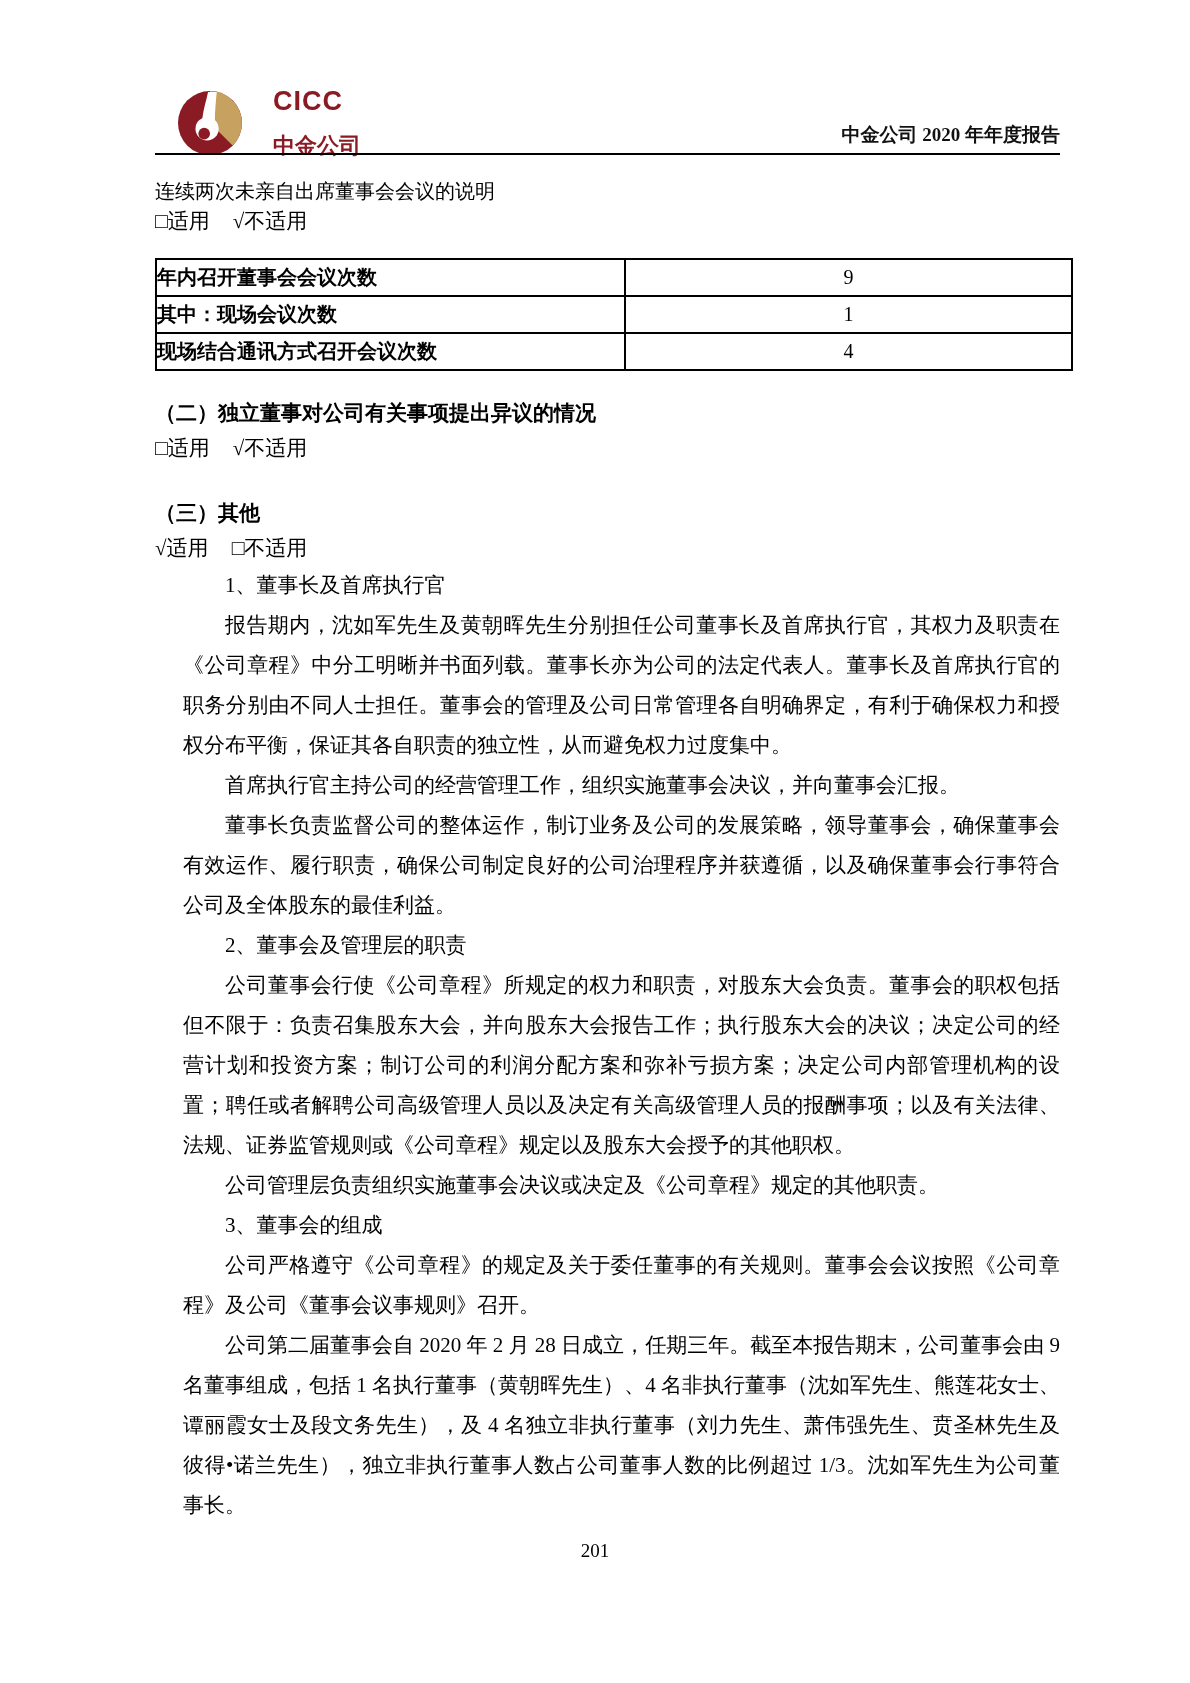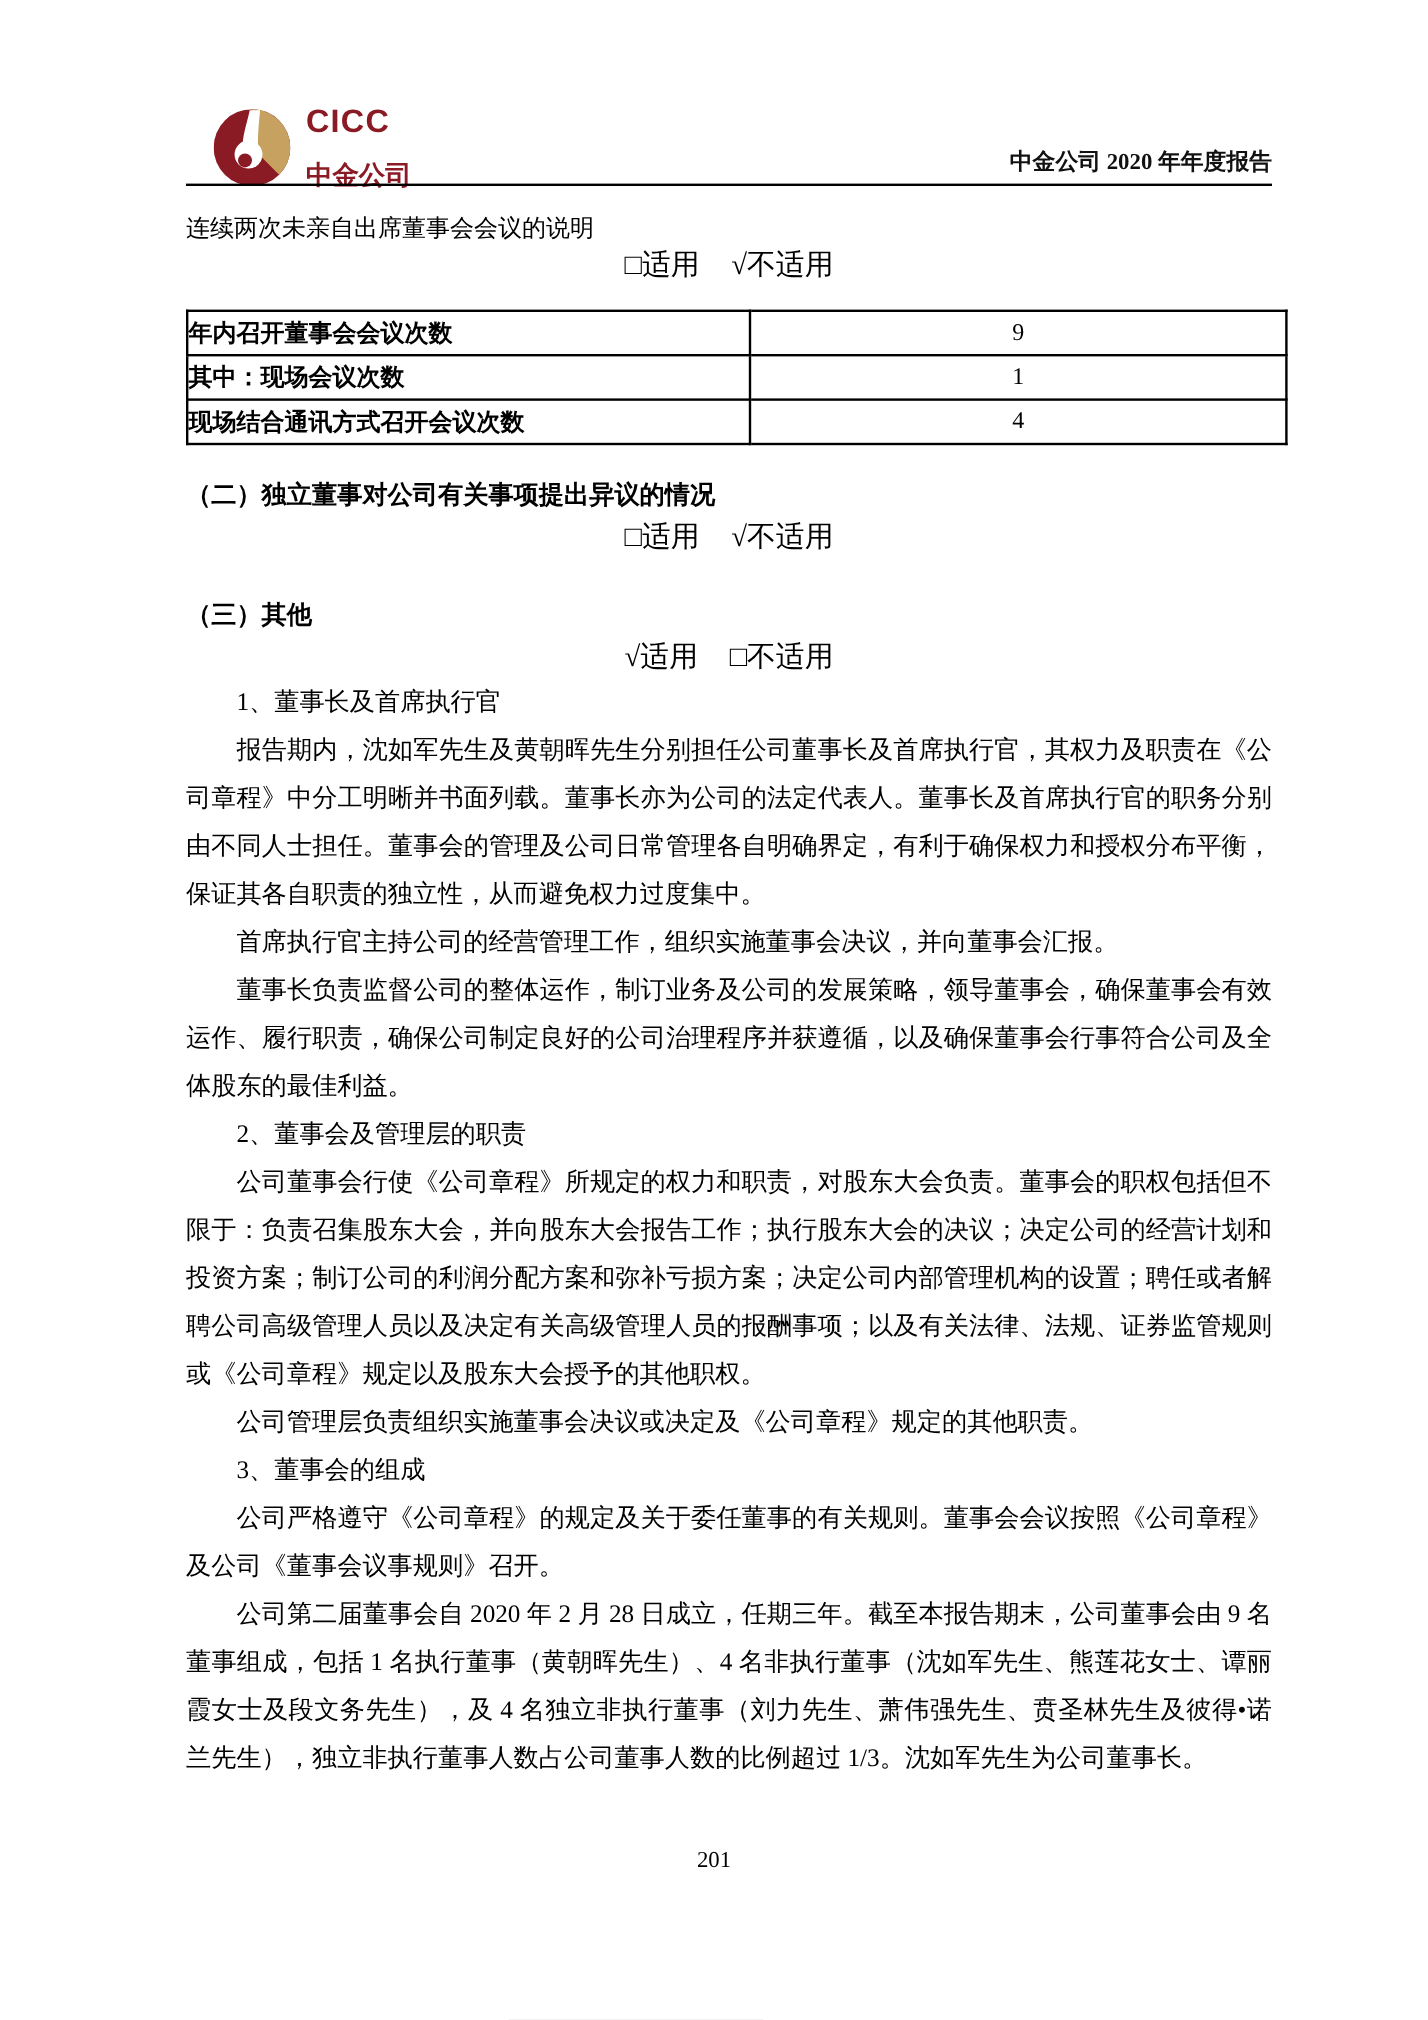--- a/index.html
+++ b/index.html
@@ -7,21 +7,21 @@
     position:relative;
     width:1190px; height:1683px;
     margin:0 auto;
     background:#ffffff;
     color:#000;
     font-family:"Liberation Serif","DejaVu Serif",serif;
     overflow:hidden;
   }
 
   
-  .logo { position:absolute; left:178px; top:88px; display:flex; align-items:center; gap:13px; }
+  .logo { position:absolute; left:178px; top:88px; display:flex; align-items:center; gap:31px; }
   .logo-mark { width:64px; height:64px; display:block; }
   .logo-text { display:flex; flex-direction:column; line-height:1; }
   .logo-en {
     font-family:"Liberation Sans","DejaVu Sans",sans-serif;
     font-weight:bold; font-size:27px; letter-spacing:1px; color:#8a1b24;
   }
   .logo-zh {
     font-family:"Liberation Sans","DejaVu Sans",sans-serif;
     font-weight:bold; font-size:22px; margin-top:20px; color:#8a1b24;
   }
@@ -31,21 +31,21 @@
   }
   .header-rule {
     position:absolute; left:155px; top:153px;
     width:905px; height:2px; background:#000;
   }
 
   
   .content { position:absolute; left:155px; top:176px; width:905px; }
 
   .intro-title { font-size:20px; line-height:30px; }
-  .applicability { font-size:24px; line-height:30px;text-align:center; }
+  .applicability { font-size:21px; line-height:30px; }
   .applicability .tok { margin-right:1.1em; }
 
   table.meetings {
     margin-top:22px;
     border-collapse:collapse;
     width:918px;
     table-layout:fixed;
   }
   table.meetings td {
     border:2px solid #000;
@@ -64,21 +64,21 @@
 
   .sec-heading {
     margin-top:28px;
     font-family:Liberation Mono, monospace;
     font-weight:bold;
     font-size:21px; line-height:32px;
   }
   .sec-heading.gap-lg { margin-top:36px; }
   .sec-applic { margin-top:2px; }
 
-  .body-block { margin-top:2px; }
+  .body-block { margin-top:2px;margin-left:28px; }
   .body-block p, .sub-heading {
     margin:0;
     font-size:21px;
     line-height:40px;
     text-align:justify;
     text-indent:2em;
   }
   .sub-heading { text-align:left; }
 
   .page-number {

